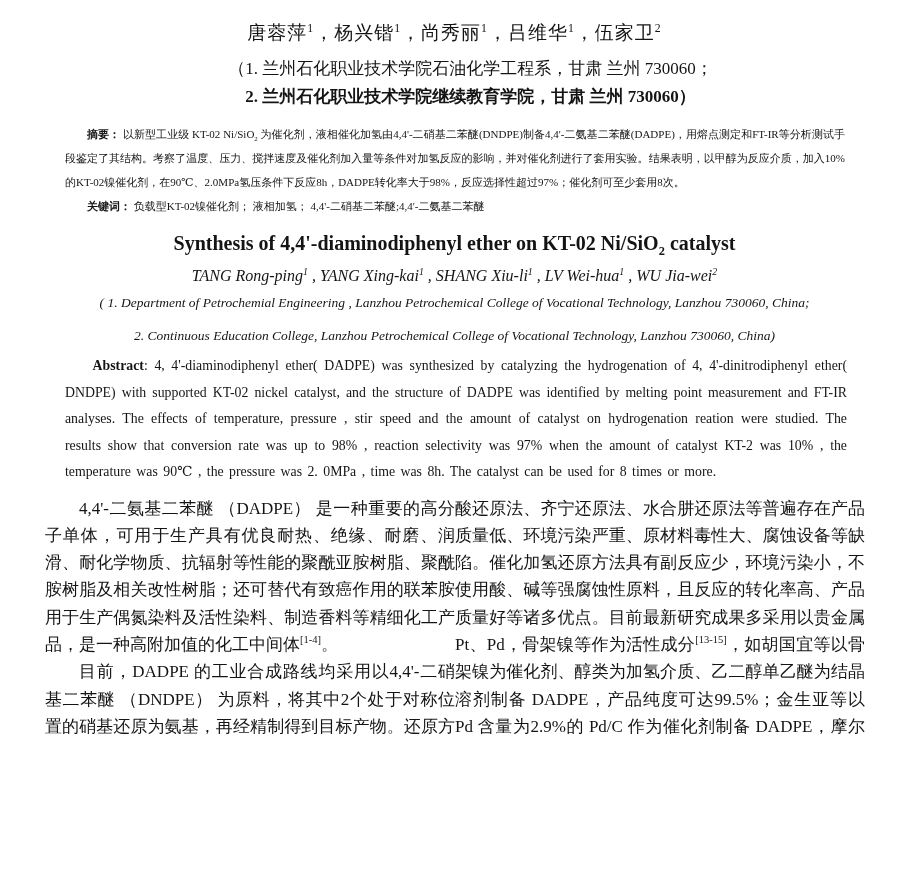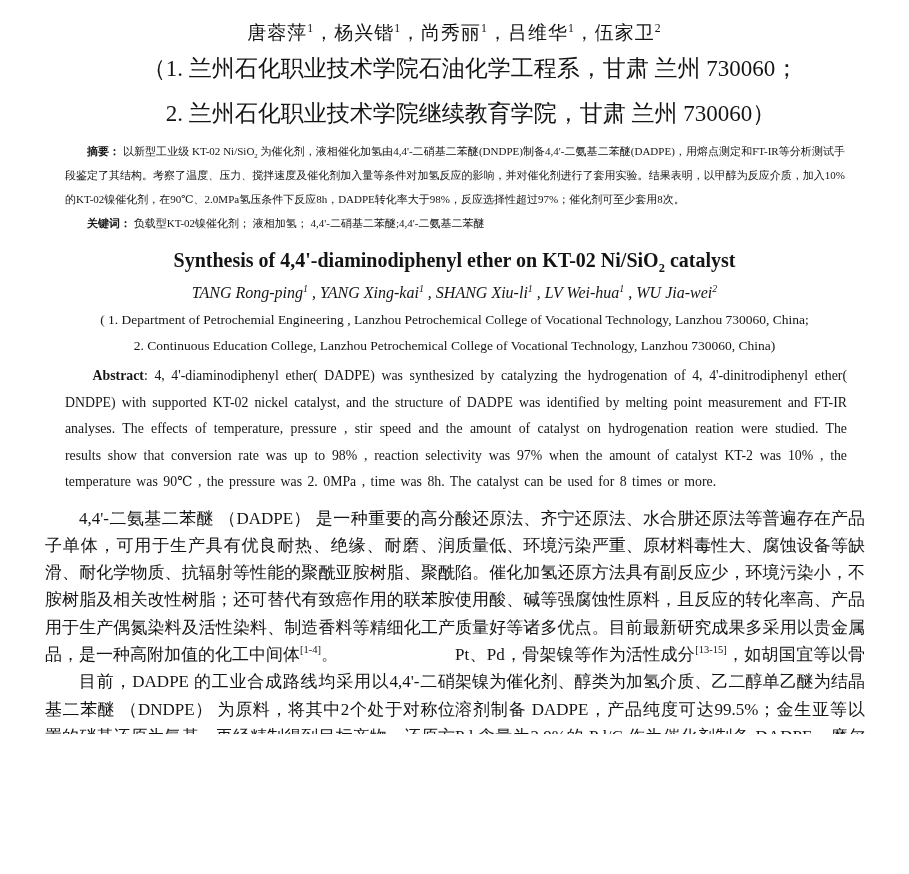--- a/index.html
+++ b/index.html
@@ -18,23 +18,23 @@
   sub { font-size: 62%; vertical-align: sub; line-height: 0; }
   b  { font-weight: bold; }
 
   
   .authors-cn {
     padding-top: 20px;
     font-size: 19px;
     line-height: 26px;
     letter-spacing: 1px;
   }
-  .affil-cn { font-size: 23px; line-height: 24px; padding-left: 32px; }
+  .affil-cn { font-size: 17px; line-height: 24px; padding-left: 32px; }
   .affil-cn-1 { margin-top: 11px; }
-  .affil-cn-2 { margin-top: 21px; }
+  .affil-cn-2 { margin-top: 4px; font-weight: bold; }
 
   
   .abstract-cn-block {
     margin: 13px 64px 0 65px;
     font-size: 11px;
     line-height: 24px;
     text-align: justify;
   }
   .abstract-cn-block p { margin: 0; text-indent: 2em; }
   .keywords-cn { margin-top: 1px; }
@@ -45,23 +45,23 @@
     font-size: 20px;
     font-weight: bold;
     line-height: 28px;
   }
   .authors-en {
     margin-top: 7px;
     font-size: 16px;
     font-style: italic;
     line-height: 24px;
   }
-  .affil-en { font-size: 13.5px; line-height: 21px; }
+  .affil-en { font-size: 13.5px; line-height: 21px; font-style: italic; }
   .affil-en-1 { margin-top: 4px; }
-  .affil-en-2 { margin-top: 5px; }
+  .affil-en-2 { margin-top: 12px; }
 
   
   .abstract-en-block {
     margin: 7px 62px 0 65px;
     font-size: 13.8px;
     line-height: 26.5px;
     text-align: justify;
     word-spacing: 2px;
   }
   .abstract-en-block p { margin: 0; text-indent: 2em; }

